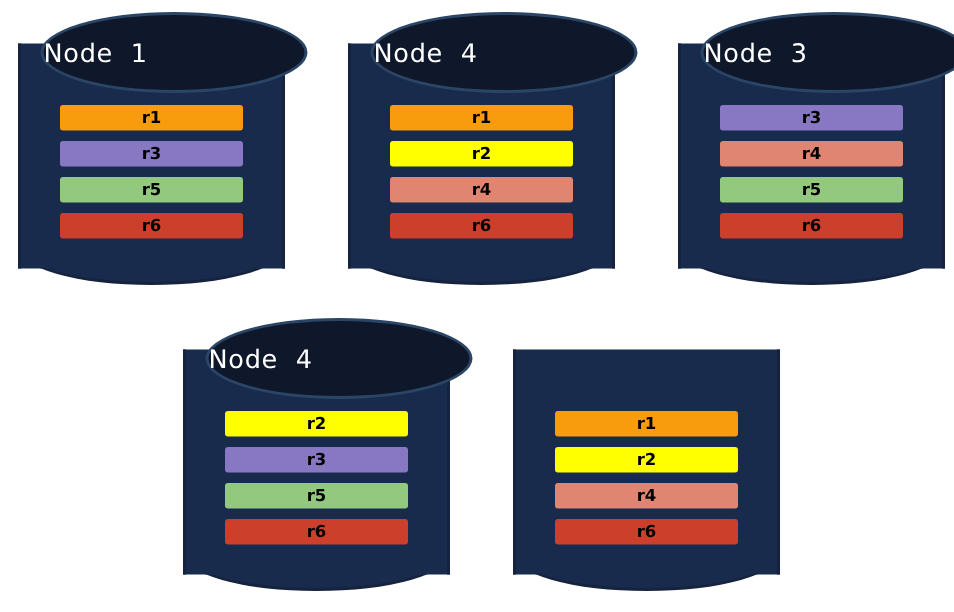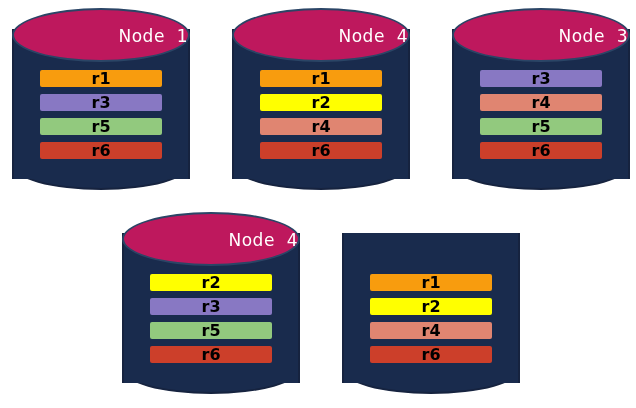--- a/index.html
+++ b/index.html
@@ -46,31 +46,31 @@
     width: 178px;
     height: 50px;
     background: #192B4D;
     border-radius: 50% / 50%;
     border: 2px solid #16233f;
     box-sizing: border-box;
   }
 
   .cyl-top {
     position: absolute;
-    left: 0;
+    left: 15px;
     top: 0;
     width: 178px;
     height: 54px;
-    background: #be185d;
+    background: #0f172a;
     border-radius: 50% / 50%;
     border: 2px solid #2b4566;
     box-sizing: border-box;
     display: flex;
     align-items: center;
-    justify-content: flex-end;
+    justify-content: flex-start;
   }
 
   .node-label {
     position: relative;
     color: #ffffff;
     font-size: 17px;
     font-weight: 400;
     letter-spacing: 0.5px;
     white-space: pre;
     z-index: 3;
@@ -87,21 +87,21 @@
   }
 
   .replica {
     height: 17px;
     margin-bottom: 7px;
     border-radius: 2px;
     display: flex;
     align-items: center;
     justify-content: center;
     color: #000000;
-    font-size: 16px;
+    font-size: 11px;
     font-weight: bold;
     line-height: 1;
   }
   .replica:last-child { margin-bottom: 0; text-align: center; }
 </style>
 </head>
 <body>
 
 <div id="cluster">
     <div class="node" style="left: 12px; top: 8px;">

